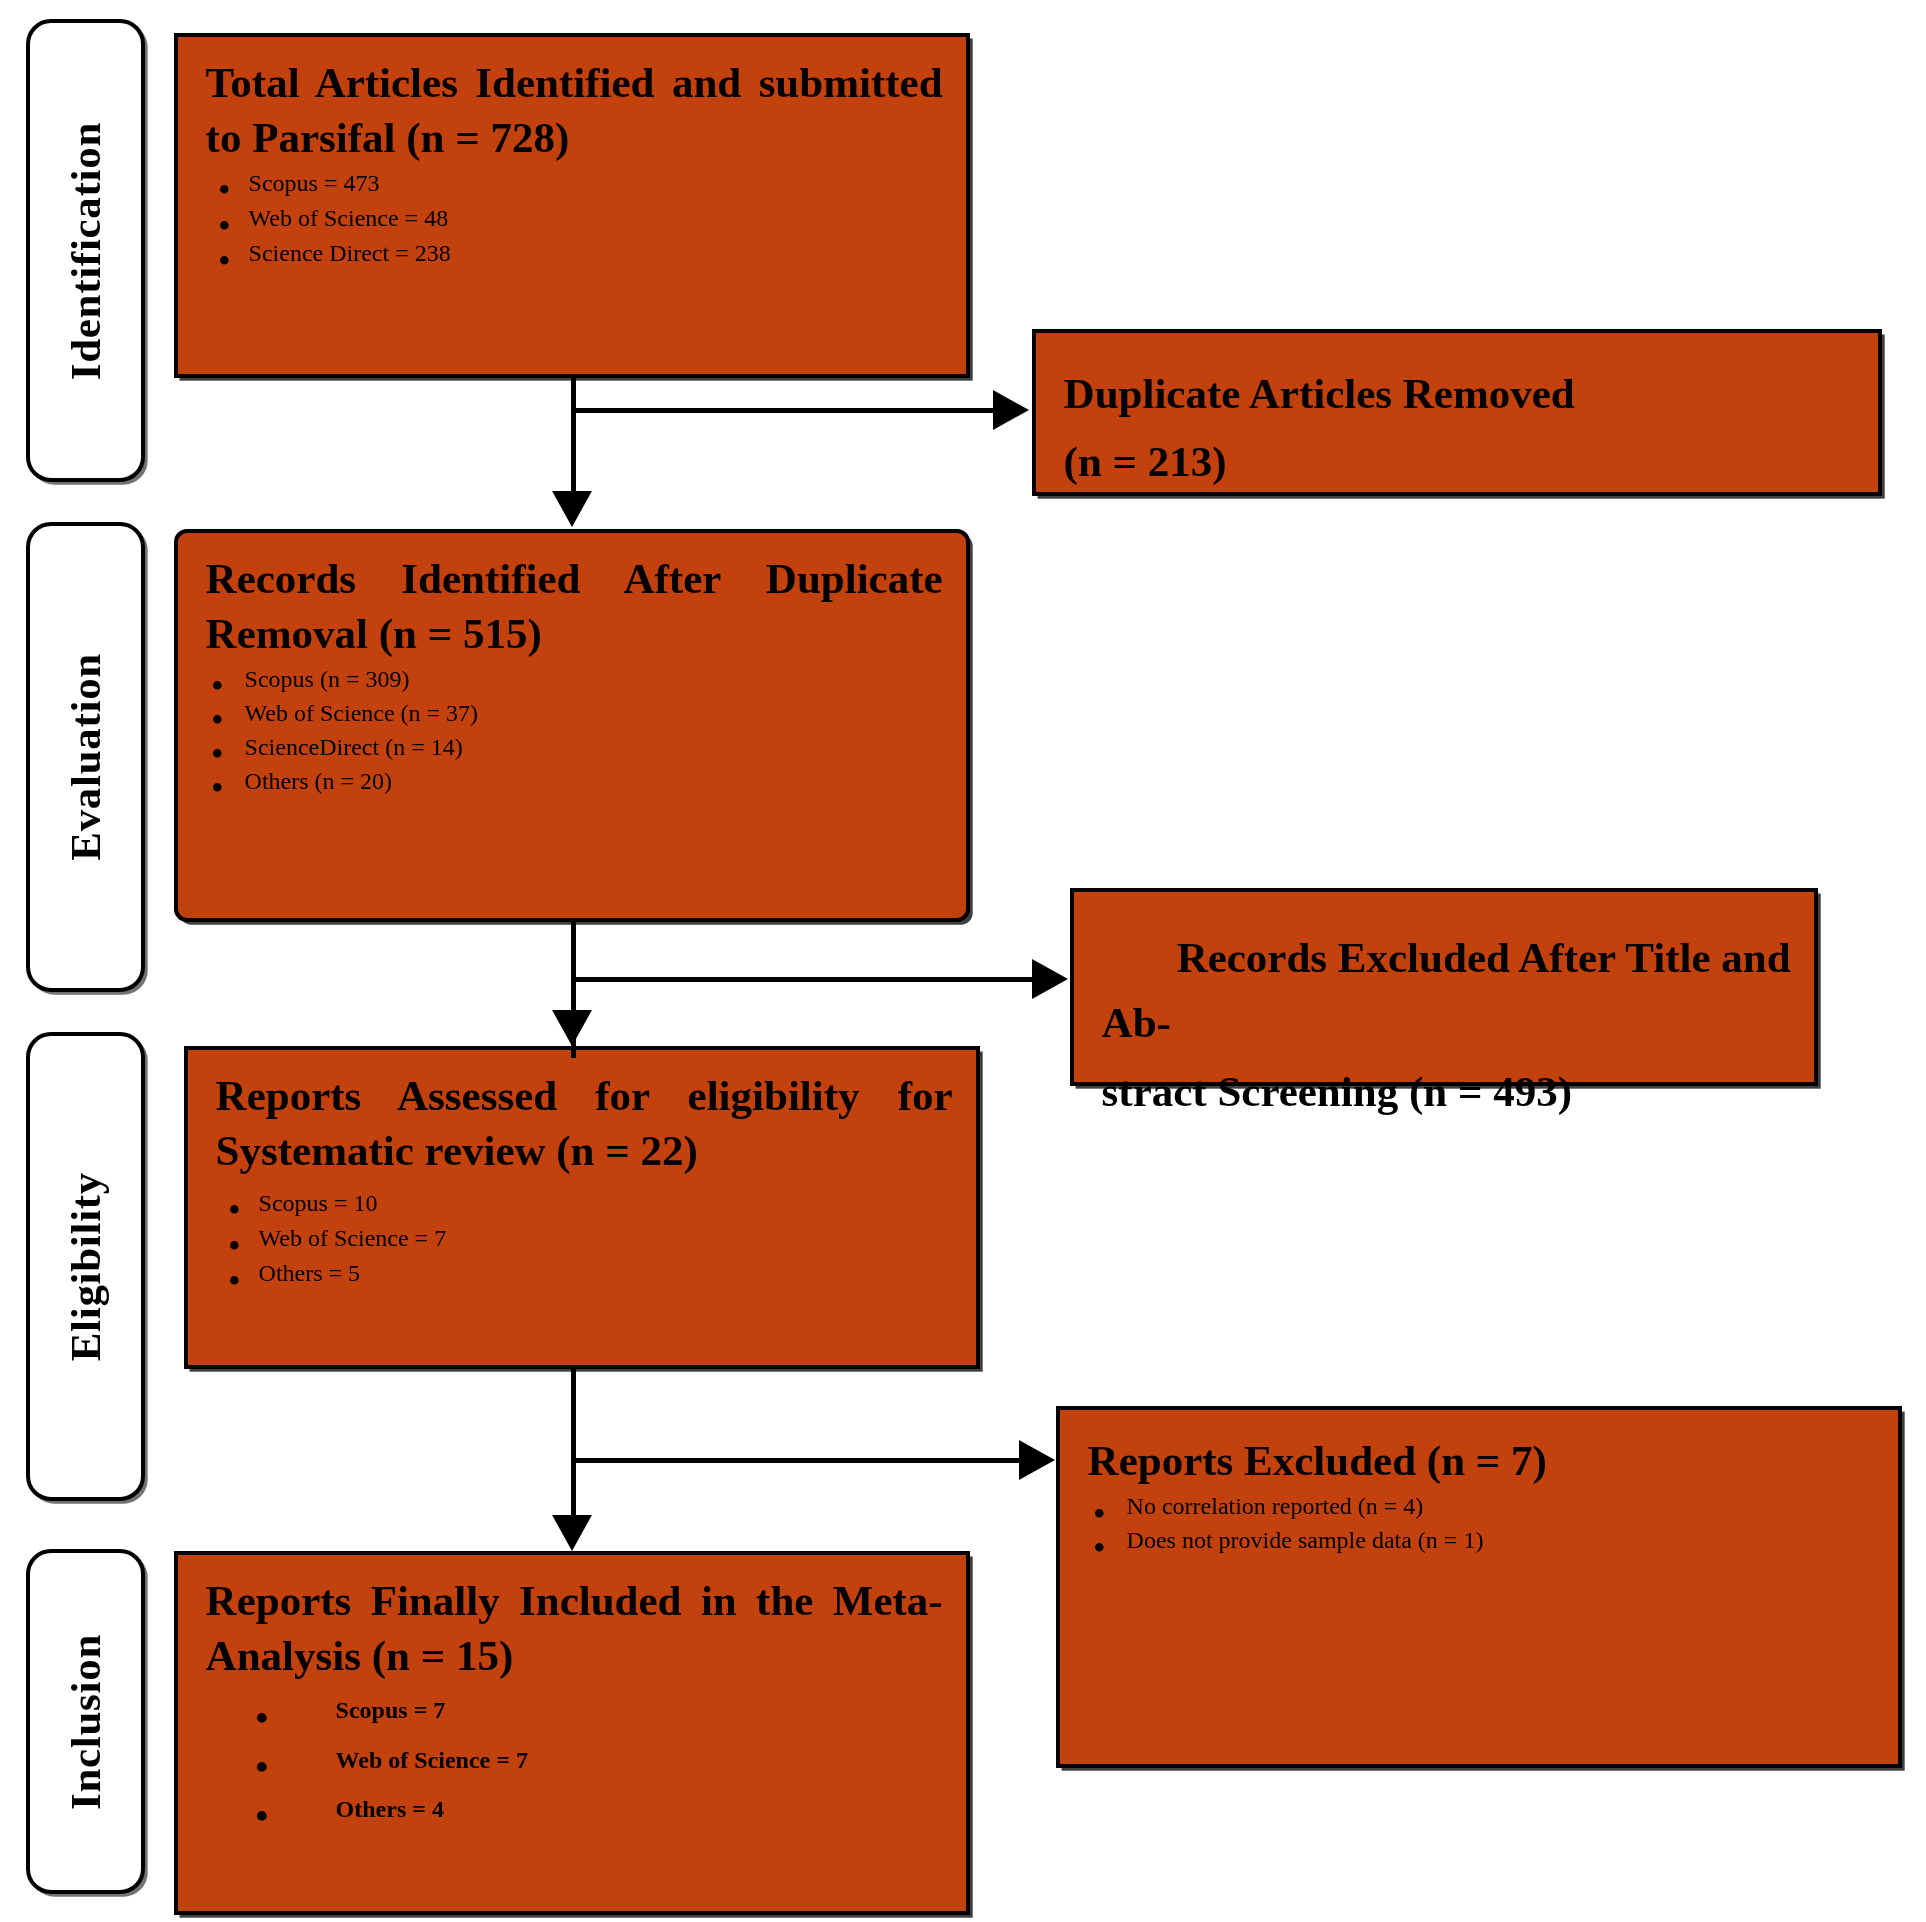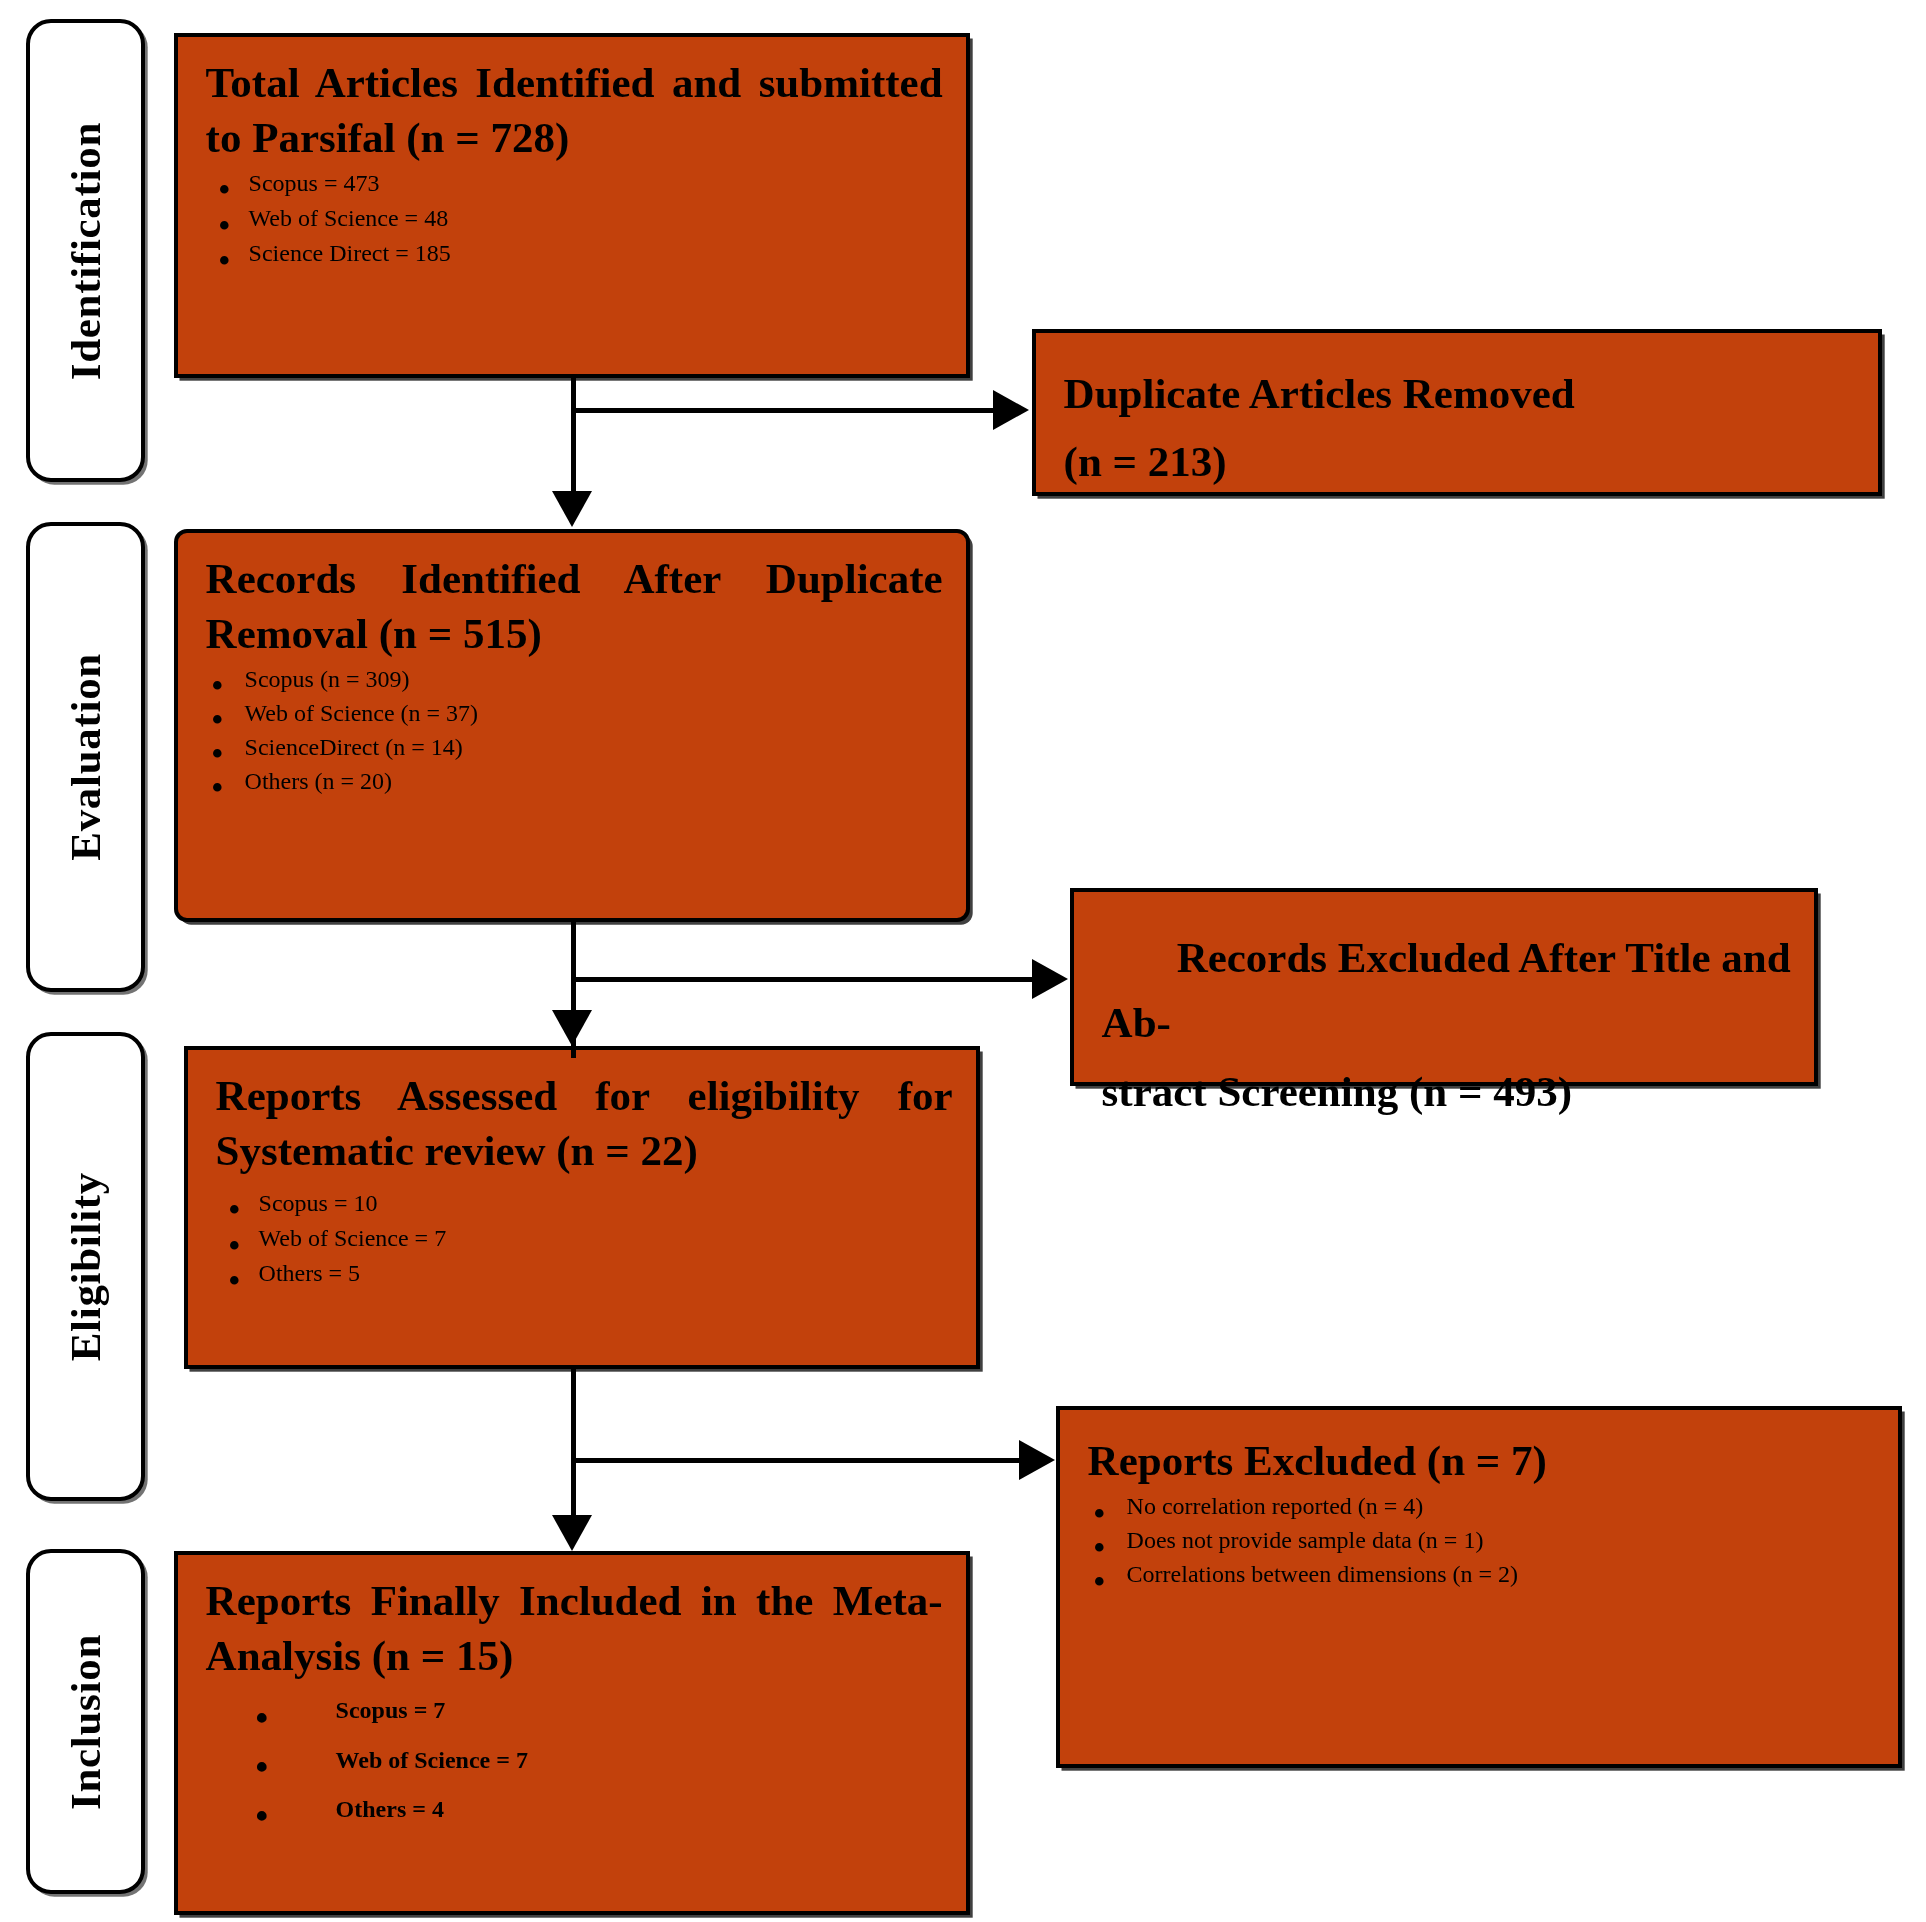--- a/index.html
+++ b/index.html
@@ -142,21 +142,21 @@
 
   <div class="stage-pill" style="left:26px; top:1549px; width:119px; height:345px;">
     <span class="stage-label">Inclusion</span>
   </div>
 
   <div class="flow-box" style="left:174px; top:33px; width:796px; height:345px;">
     <p class="box-title">Total Articles Identified and submitted to Parsifal (n = 728)</p>
     <ul class="box-list">
       <li>Scopus = 473</li>
       <li>Web of Science = 48</li>
-      <li>Science Direct = 185</li>
+      <li>Science Direct = 238</li>
     </ul>
   </div>
 
   <div class="flow-box spaced-lines" style="left:1032px; top:329px; width:850px; height:167px; padding-top:27.6px;">
     <p class="box-title nojust">Duplicate Articles Removed</p>
     <p class="box-title nojust">(n = 213)</p>
   </div>
 
   <div class="flow-box" style="left:174px; top:529px; width:796px; height:393px;border-radius:13px;">
     <p class="box-title">Records Identified After Duplicate Removal (n = 515)</p>
@@ -180,21 +180,20 @@
       <li>Web of Science = 7</li>
       <li>Others = 5</li>
     </ul>
   </div>
 
   <div class="flow-box" style="left:1056px; top:1406px; width:846px; height:362px; padding-top:23.4px;">
     <p class="box-title nojust">Reports Excluded (n = 7)</p>
     <ul class="box-list tight">
       <li>No correlation reported (n = 4)</li>
       <li>Does not provide sample data (n = 1)</li>
-      <li>Correlations between dimensions  (n = 2)</li>
     </ul>
   </div>
 
   <div class="flow-box" style="left:174px; top:1551px; width:796px; height:364px;">
     <p class="box-title">Reports Finally Included in the Meta-Analysis (n = 15)</p>
     <ul class="box-list indented" style="margin-top:12.4px;">
       <li>Scopus = 7</li>
       <li>Web of Science = 7</li>
       <li>Others = 4</li>
     </ul>

